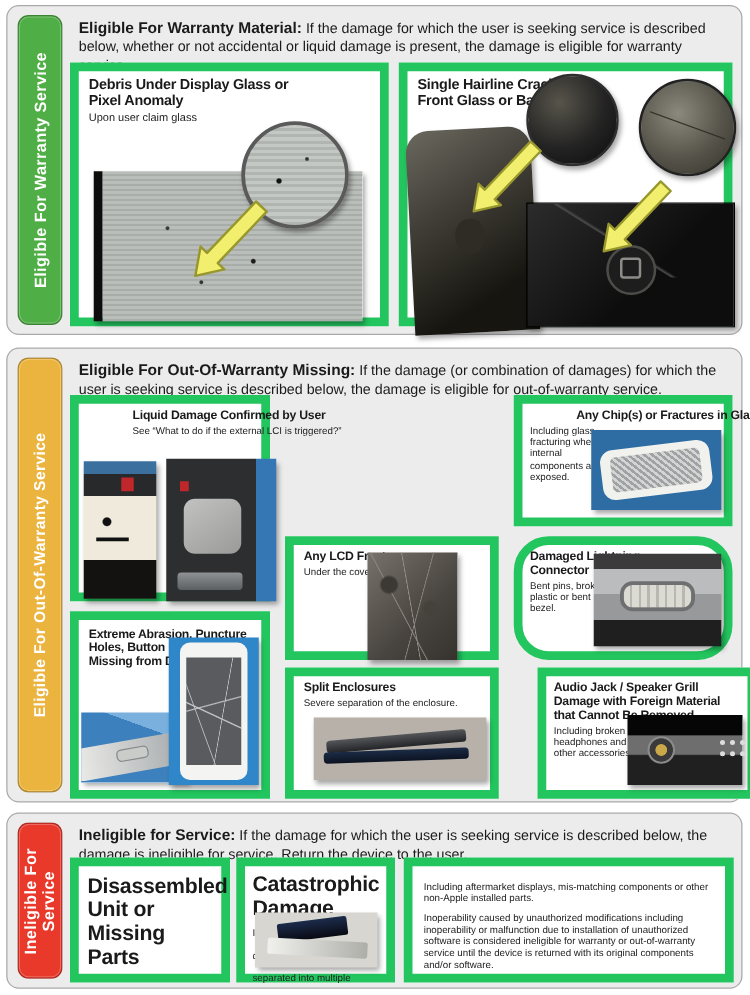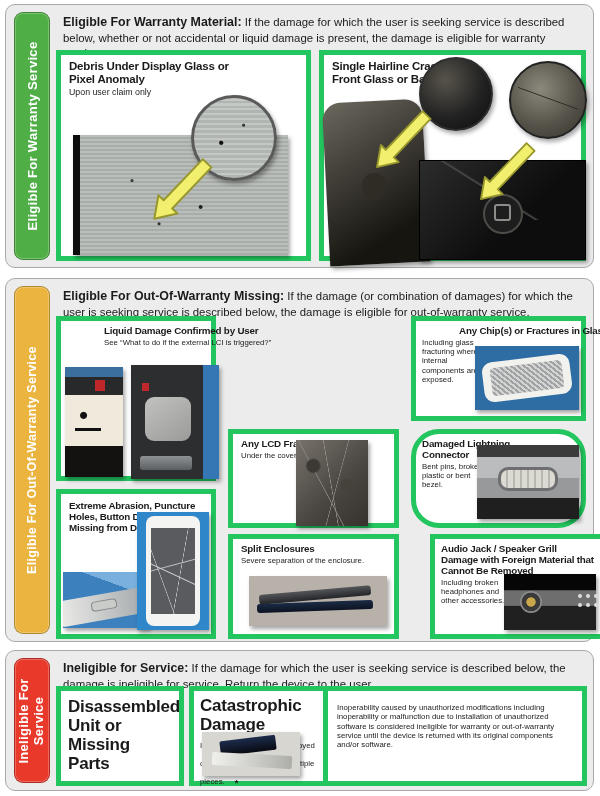--- a/index.html
+++ b/index.html
@@ -7,21 +7,21 @@
   .section{position:absolute;left:5px;width:589px;background:#ececec;border:1px solid #a9a9a9;border-radius:10px;box-sizing:border-box;}
   #sec1{top:4px;height:264px;}
   #sec2{top:278px;height:364px;}
   #sec3{top:650px;height:141px;}
   .sidebar{position:absolute;left:8px;top:7px;bottom:7px;width:34px;border-radius:9px;border:1px solid rgba(0,0,0,.25);box-shadow:inset 0 0 0 1px rgba(255,255,255,.25);}
   .sidebar-label{position:absolute;top:50%;left:50%;transform:translate(-50%,-50%) rotate(-90deg);color:#fff;font-weight:bold;font-size:13px;white-space:nowrap;letter-spacing:.3px;}
   #sec2 .sidebar-label{font-size:12.5px;}
   #sec3 .sidebar-label{white-space:normal;width:118px;text-align:center;line-height:1.12;}
   .header{position:absolute;left:57px;top:9px;right:12px;font-size:11.4px;line-height:1.33;}
   .header b{font-size:12.4px;}
-  .box{position:absolute;background:#fff;border:5px solid #22c55e;box-sizing:border-box;padding:5px 8px;}
+  .box{position:absolute;background:#fff;border:7px solid #22c55e;box-sizing:border-box;padding:5px 8px;}
   .box-title{font-weight:bold;font-size:11.5px;line-height:1.12;letter-spacing:-.2px;}
   .box-sub{font-size:8.8px;line-height:1.18;color:#222;margin-top:1px;}
   #sec2 .box-title{font-size:9.8px;}
   #sec2 .box-sub{font-size:7.8px;}
   .t1{white-space:nowrap;padding-left:37px;}
   #sec3 .box-title{font-size:17px;}
   #sec3 .box-sub,.para{font-size:7.8px;line-height:1.2;color:#222;}
   .para{margin:6px 0 0 0;}
   .photo{position:absolute;box-shadow:2px 3px 4px rgba(0,0,0,.35);}
   .lens{position:absolute;border-radius:50%;box-shadow:2px 3px 4px rgba(0,0,0,.35);}
@@ -105,21 +105,21 @@
 <div class="section" id="sec1">
   <div class="sidebar" style="background: rgb(79, 174, 69);">
     <span class="sidebar-label">Eligible For Warranty Service</span>
   </div>
   <div class="header">
     <b>Eligible For Warranty Material:</b><span> If the damage for which the user is seeking service is described below, whether or not accidental or liquid damage is present, the damage is eligible for warranty service.</span>
   </div>
 
   <div class="box" style="left:50px;top:45px;width:255px;height:211px;">
     <div class="box-title" style="width:180px;">Debris Under Display Glass or Pixel Anomaly</div>
-    <div class="box-sub">Upon user claim only</div>
+    <div class="box-sub">Upon user claim glass</div>
     <div class="photo" id="ph-debris"></div>
     <div class="lens" id="lens-debris"></div>
     <svg class="arrow" id="arr-debris" viewBox="0 0 100 100">
         <polygon points="81.5,1.8 22.2,64.1 14.3,56.5 8,92 43.1,84.1 35.2,76.5 94.5,14.2"></polygon>
       </svg>
   </div>
 
   <div class="box" style="left:313px;top:45px;width:267px;height:211px;">
     <div class="box-title" style="width:170px;">Single Hairline Crack to the Front Glass or Back Inlay</div>
     <div class="photo" id="ph-back">
@@ -228,25 +228,26 @@
     <span class="sidebar-label">Ineligible For Service</span>
   </div>
   <div class="header">
     <b>Ineligible for Service:</b><span> If the damage for which the user is seeking service is described below, the damage is ineligible for service. Return the device to the user.</span>
   </div>
 
   <div class="box" style="left:50px;top:35px;width:128px;height:100px;padding:6px 7px;">
     <div class="box-title">Disassembled Unit or Missing Parts</div>
   </div>
 
-  <div class="box" style="left:183px;top:35px;width:141px;height:100px;padding:5px 6px;">
+  <div class="box" style="left:183px;top:35px;width:127px;height:100px;padding:5px 6px;">
     <div class="box-title">Catastrophic Damage</div>
     <div class="box-sub" style="display:inline;">Including units that are destroyed or forcibly separated into multiple pieces.</div><span class="fnmark">*</span>
     <div class="photo" id="ph-cat">
         <div class="shard1"></div>
         <div class="shard2"></div>
       </div>
   </div>
 
   <div class="box" style="left:317px;top:35px;width:264px;height:100px;padding:6px 9px;">
+    <p class="para">Including aftermarket displays, mis-matching components or other non-Apple installed parts.</p>
     <p class="para">Inoperability caused by unauthorized modifications including inoperability or malfunction due to installation of unauthorized software is considered ineligible for warranty or out-of-warranty service until the device is returned with its original components and/or software.</p>
   </div>
 </div>
 
 </body></html>

